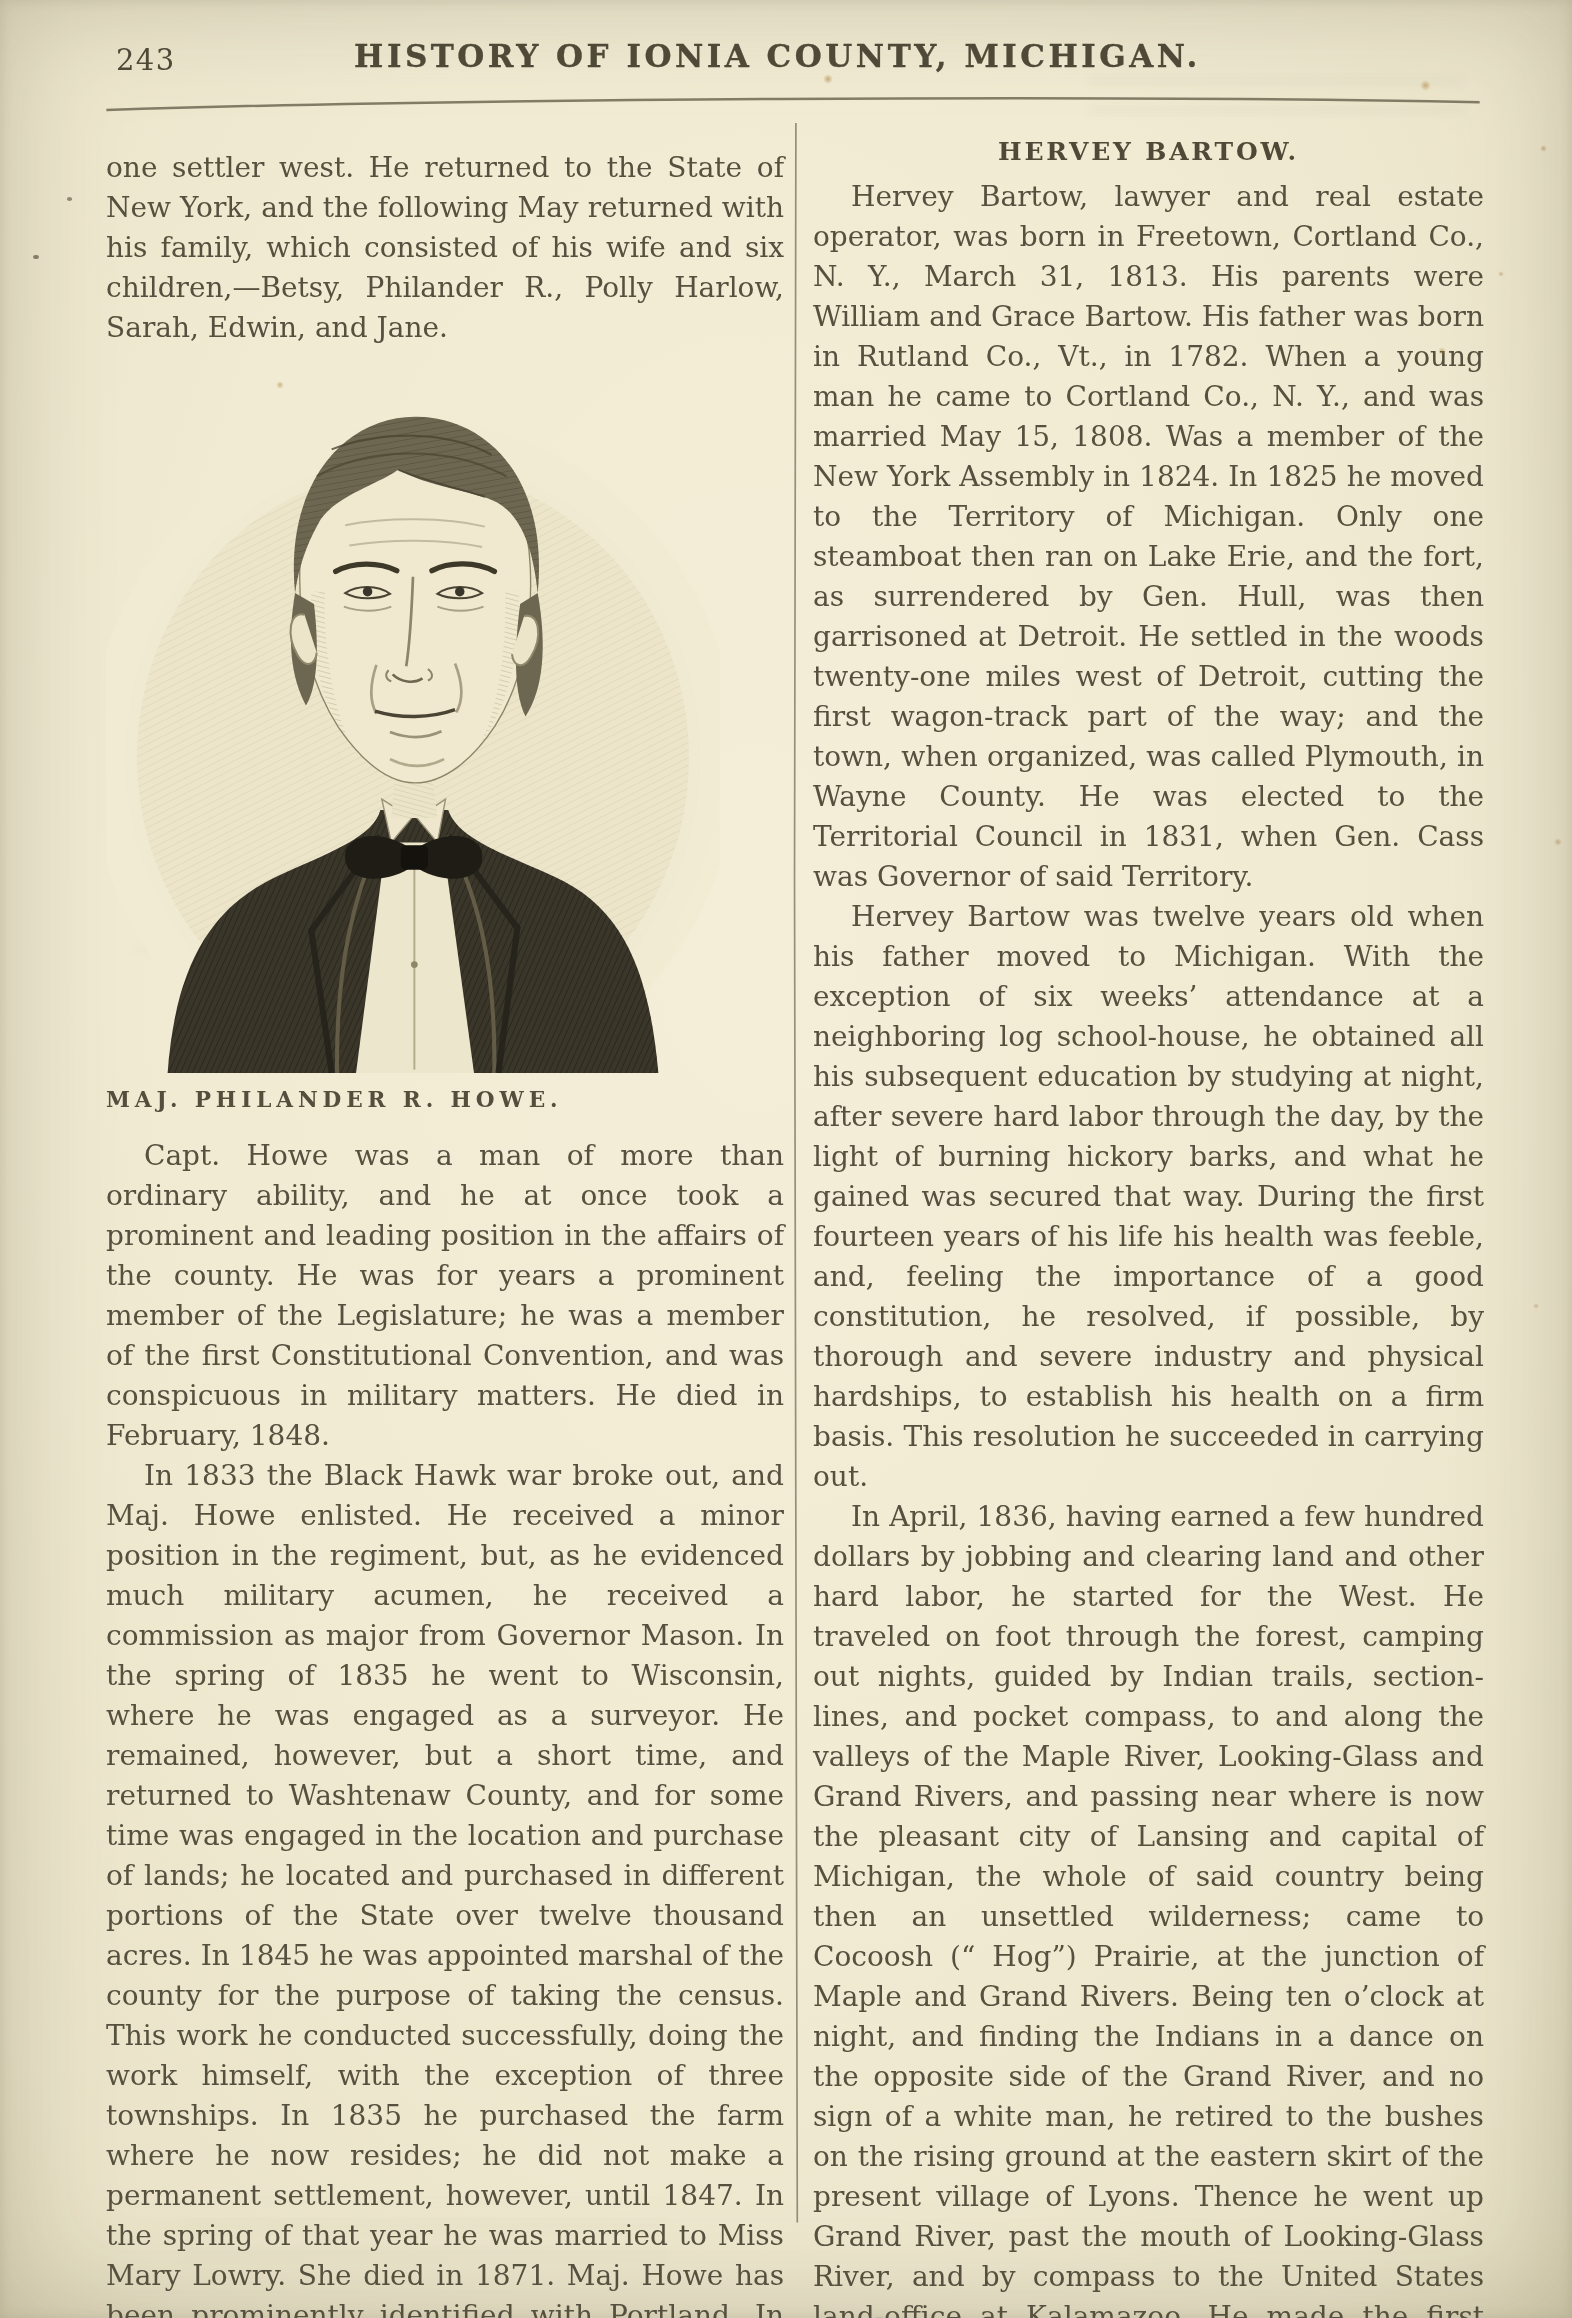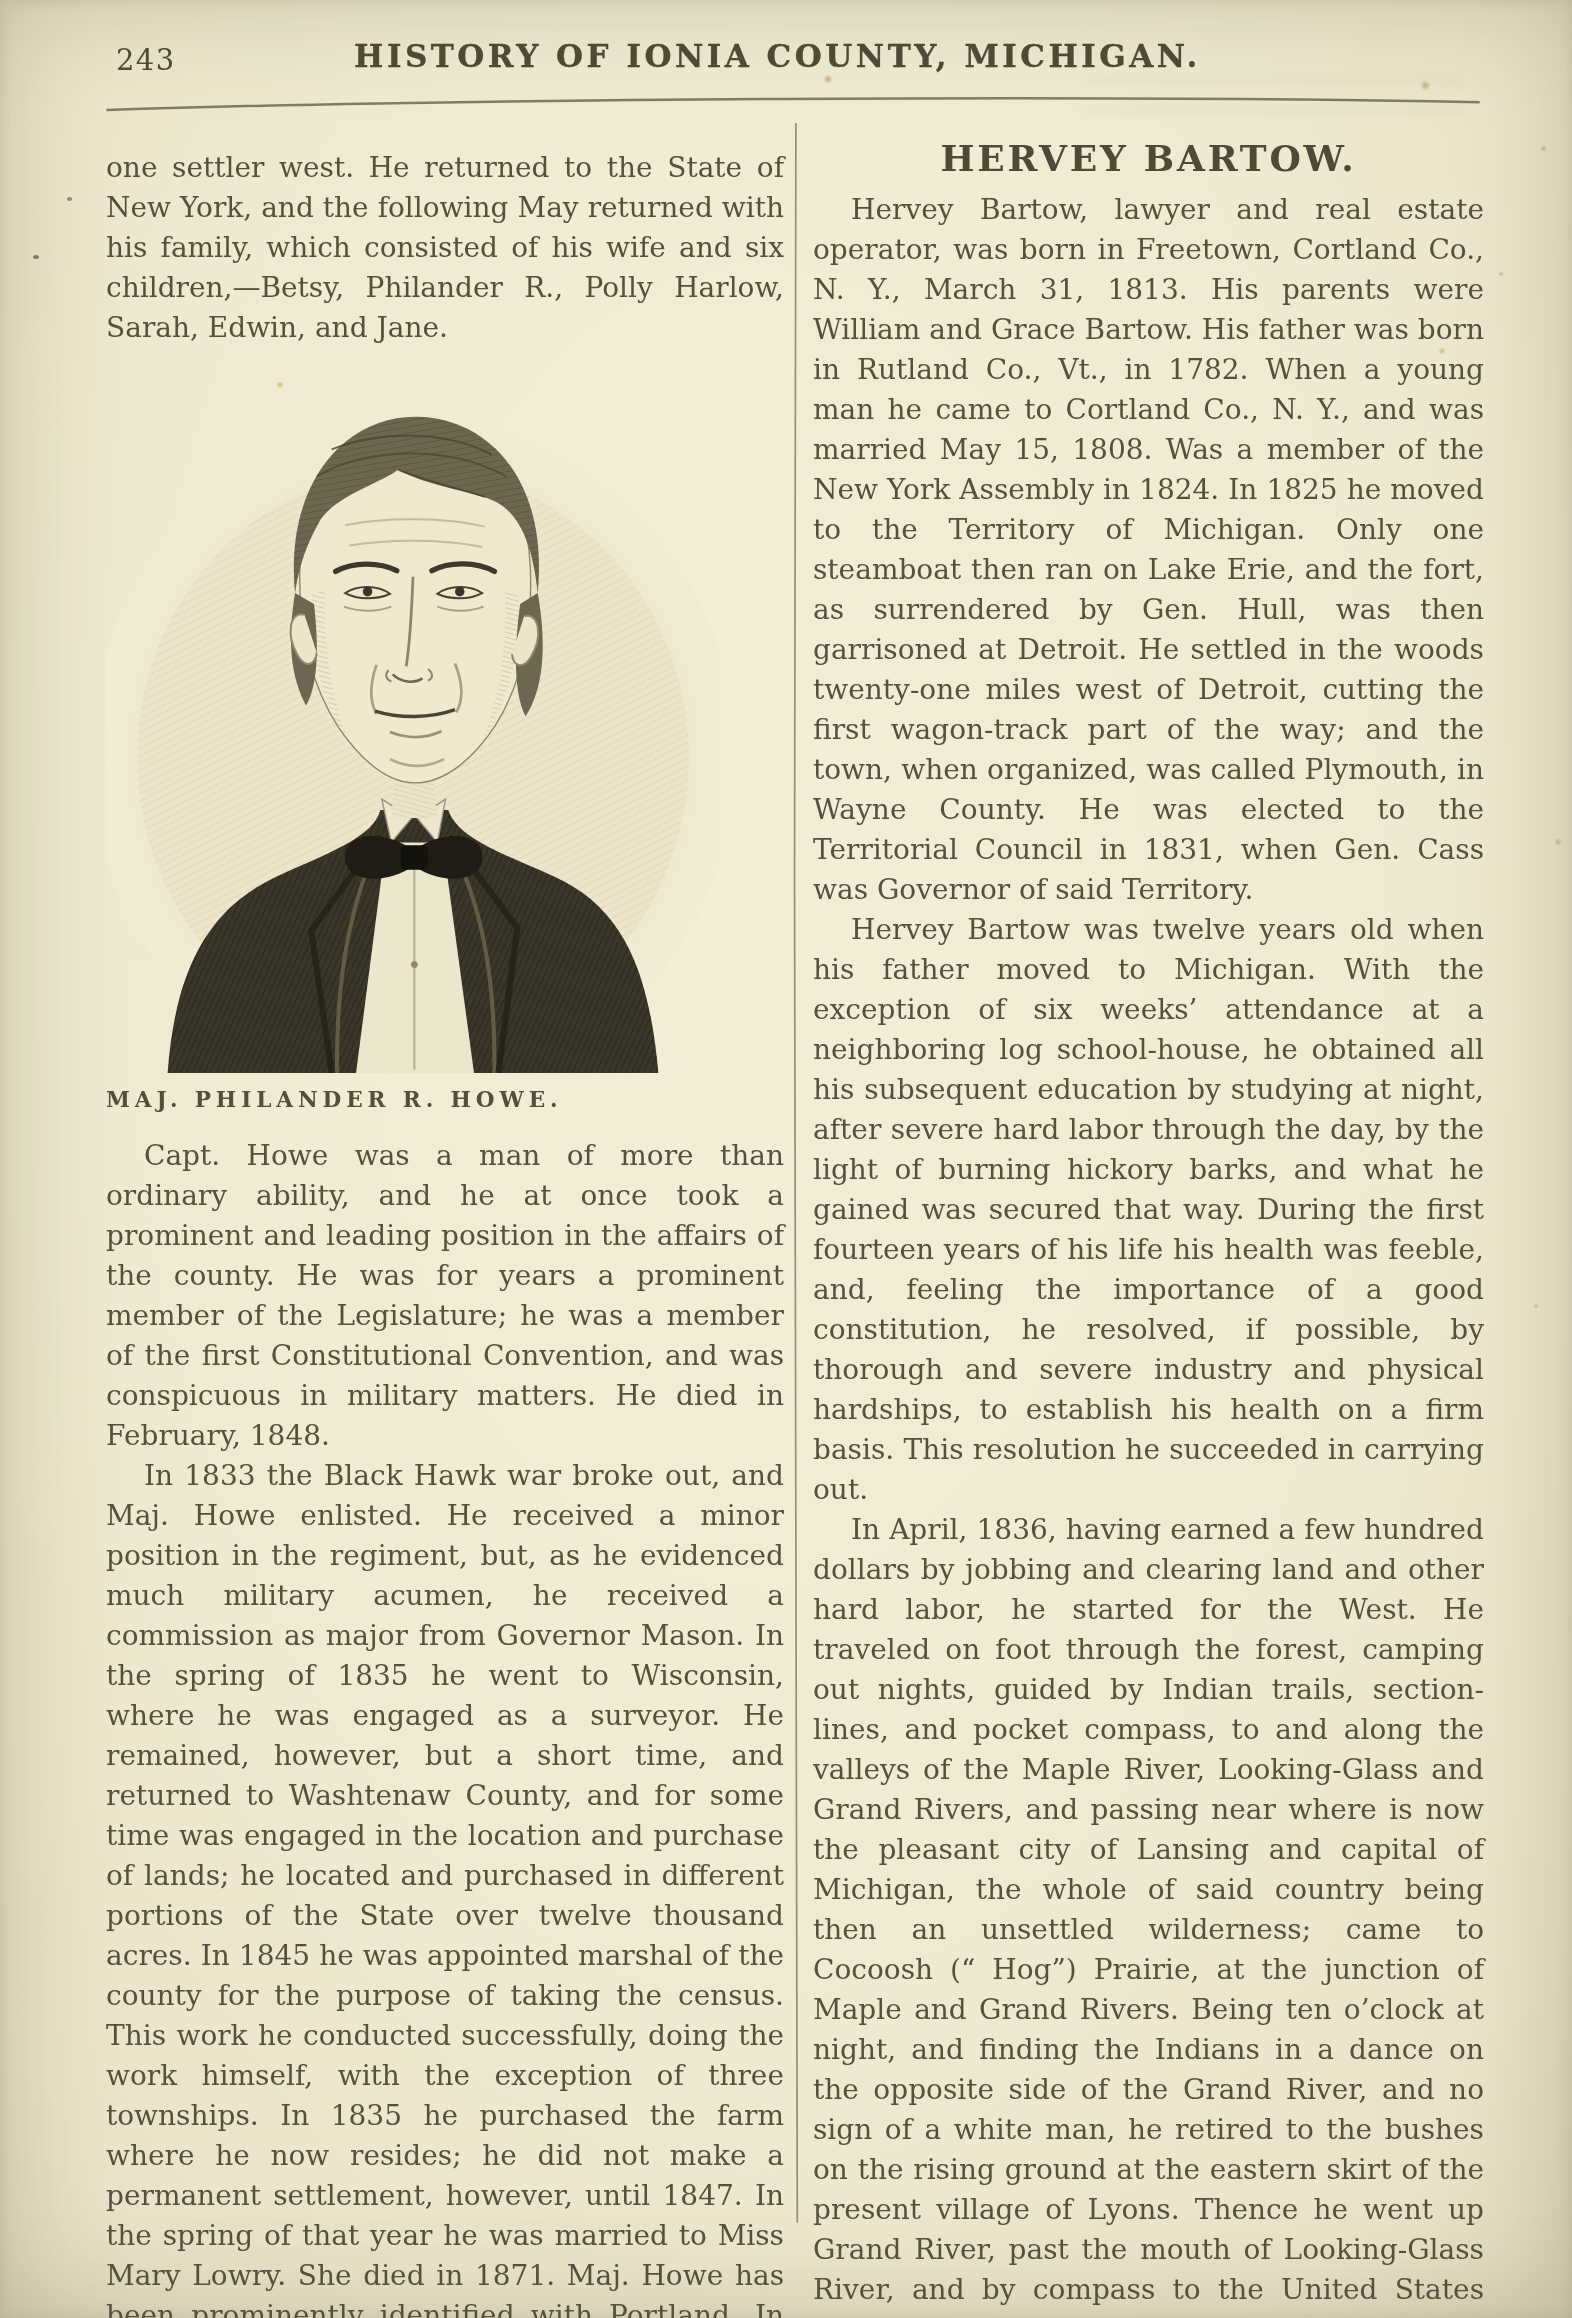--- a/index.html
+++ b/index.html
@@ -27,21 +27,21 @@
   .col{position:absolute;}
   .left-col{left:106px;top:148px;width:678px;}
   .right-col{left:813px;top:137px;width:671px;}
   p.body{
     font-size:28px;line-height:40px;text-align:justify;
     color:#56513f;margin:0;text-indent:38px;
     text-rendering:optimizeLegibility;
   }
   p.noindent{text-indent:0;}
   .section-heading{
-    text-align:center;font-size:36px;font-weight:bold;letter-spacing:2.8px;
+    text-align:center;font-size:25px;font-weight:bold;letter-spacing:2.8px;
     color:#4f4937;margin:0 0 10.5px 0;
   }
   figure.portrait{margin:19.5px 0 24px 0;}
   figcaption{
     font-size:21.6px;letter-spacing:4.9px;color:#544e3c;margin-top:11px;
     font-weight:bold;
   }
   .fox{position:absolute;border-radius:50%;pointer-events:none;}
   .speck{position:absolute;border-radius:50%;background:#6b6450;pointer-events:none;}
   .bleed{

